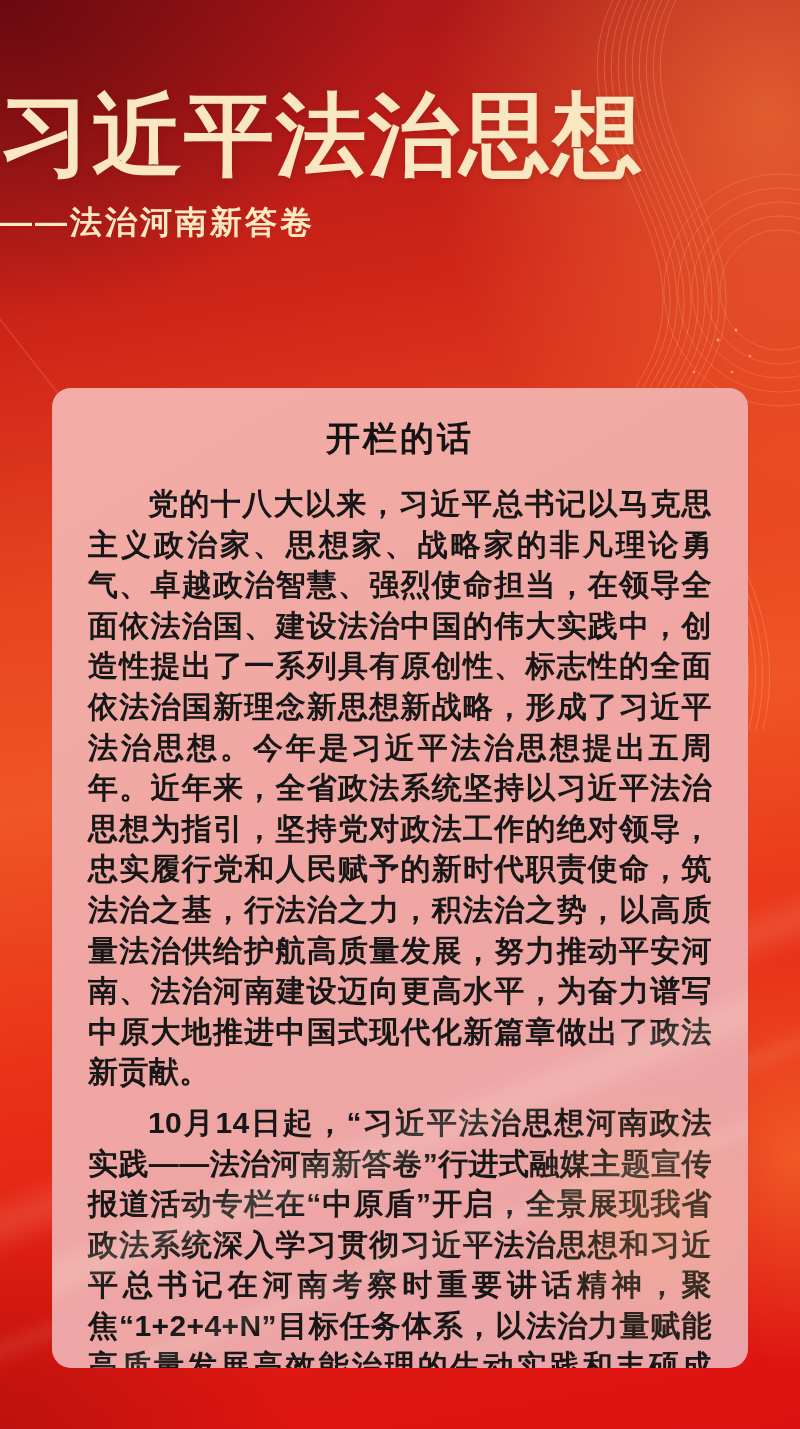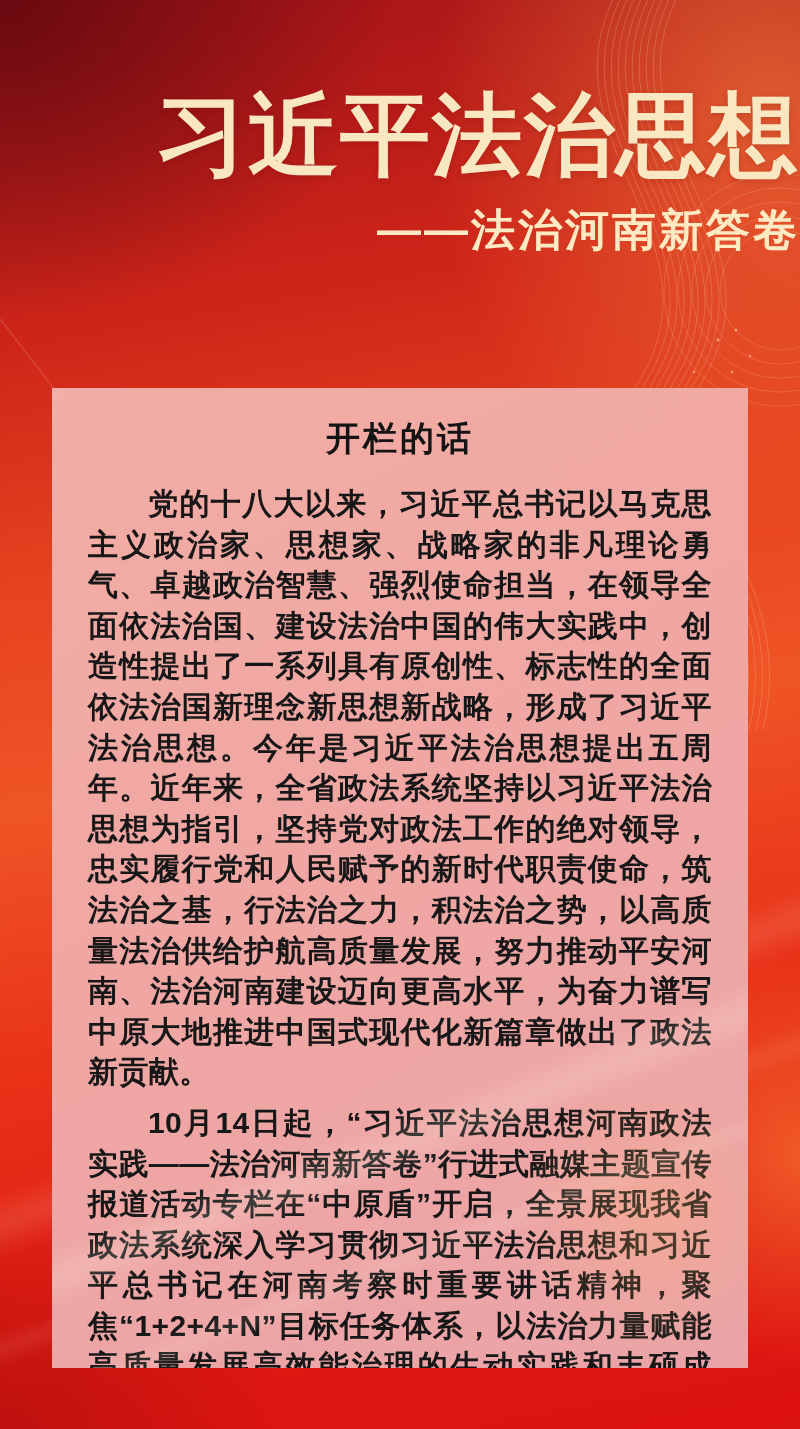--- a/index.html
+++ b/index.html
@@ -30,42 +30,43 @@
   .beam-c { left: -60px;  top: 240px;  width: 620px;  height: 3px;  opacity: 0.18; transform: rotate(52deg); transform-origin: left top; }
   
   .swirl { position: absolute; top: 0; right: 0; z-index: 1; pointer-events: none; }
   .swirl path { fill: none; stroke: rgba(255,220,160,0.22); stroke-width: 1; }
   .swirl circle { fill: none; stroke: rgba(255,220,160,0.18); stroke-width: 1; }
   .sparkles circle { fill: rgba(255,225,170,0.55); }
 
   
   .title-block {
     position: absolute; top: 86px; left: 0; width: 100%;
-    z-index: 2; text-align: right;
+    z-index: 2; text-align: left;
     color: #f8e7c1;
     font-family: "Liberation Serif", "DejaVu Serif", serif;
   }
   .title-line {
     font-size: 90px; line-height: 99px; font-weight: 700;
     letter-spacing: 2px; white-space: nowrap;
     text-shadow: 0 2px 6px rgba(120,10,10,0.25);
   }
   .subtitle {
-    margin-top: 20px;
+    margin-top: 12px;
     font-family: "Liberation Sans", "DejaVu Sans", sans-serif;
-    font-weight: 700; font-size: 44px; line-height: 50px;
+    font-weight: 700; font-size: 32px; line-height: 50px;
     letter-spacing: 3px; color: #fdeac3; white-space: nowrap;
   }
 
   
   .panel {
     position: absolute; left: 52px; top: 388px;
     width: 696px; height: 980px; z-index: 2;
     background: linear-gradient(150deg, #f3aca6 0%, #f0a7a3 45%, #eaa3a8 100%);
     overflow: hidden;
+    border-radius: 19px;
   }
   .panel-heading {
     margin: 30px 0 0 0; text-align: center;
     font-size: 34px; line-height: 40px; font-weight: 700;
     letter-spacing: 3px; color: #141414;
   }
   .panel-body { margin: 26px 26px 0 26px; }
   .body-para {
     margin: 10px; color: #171717;
     font-size: 30px; line-height: 40.6px; font-weight: 600;

